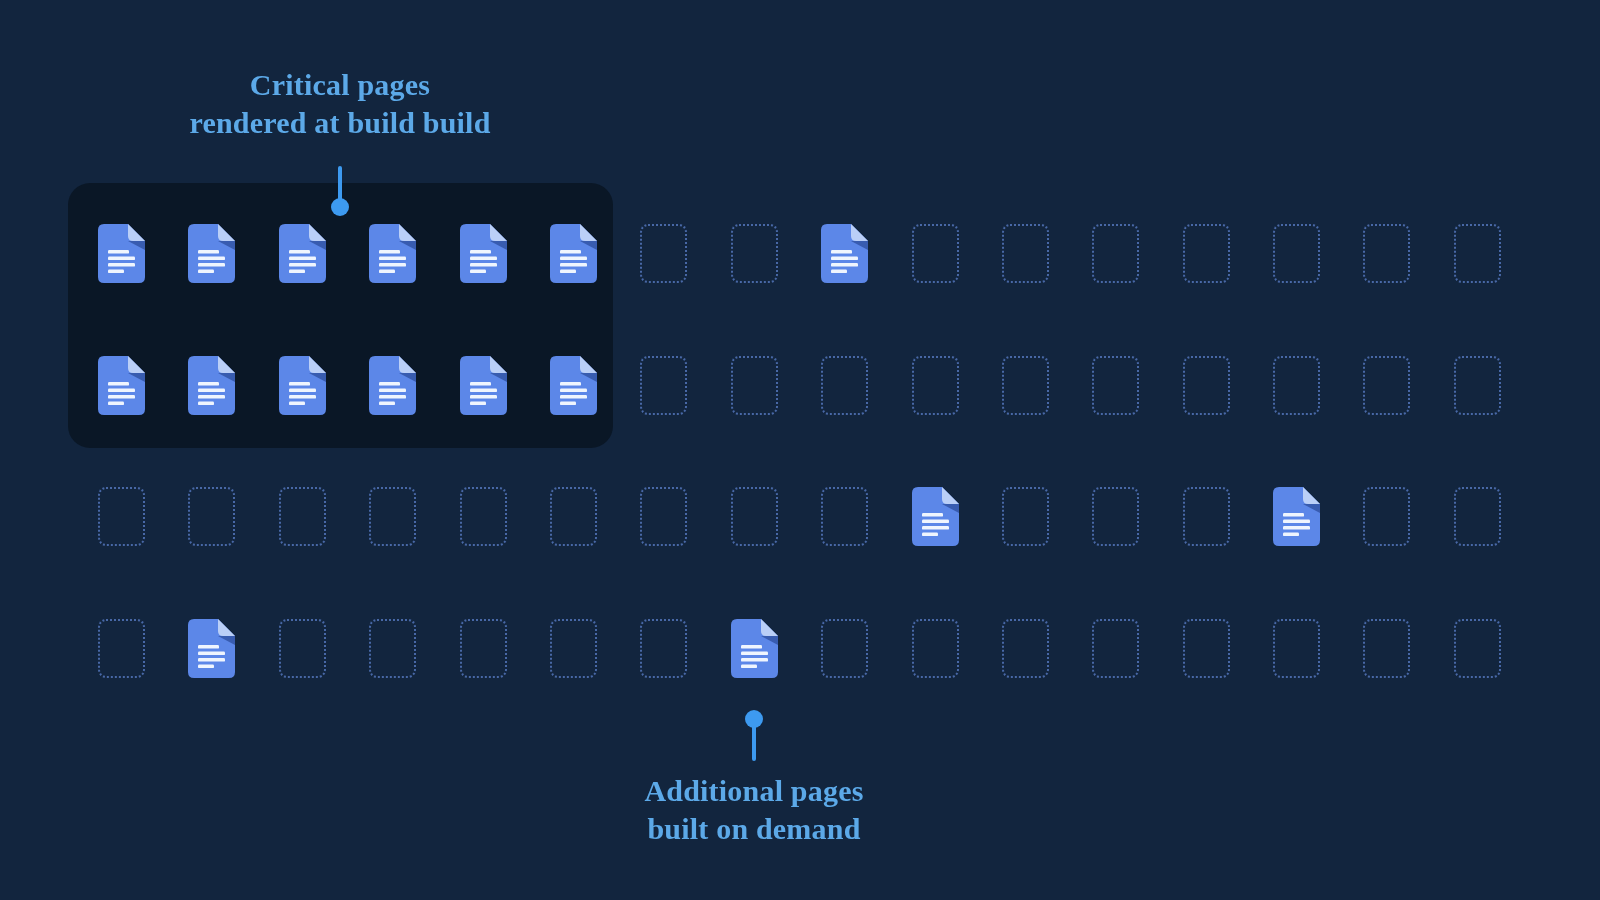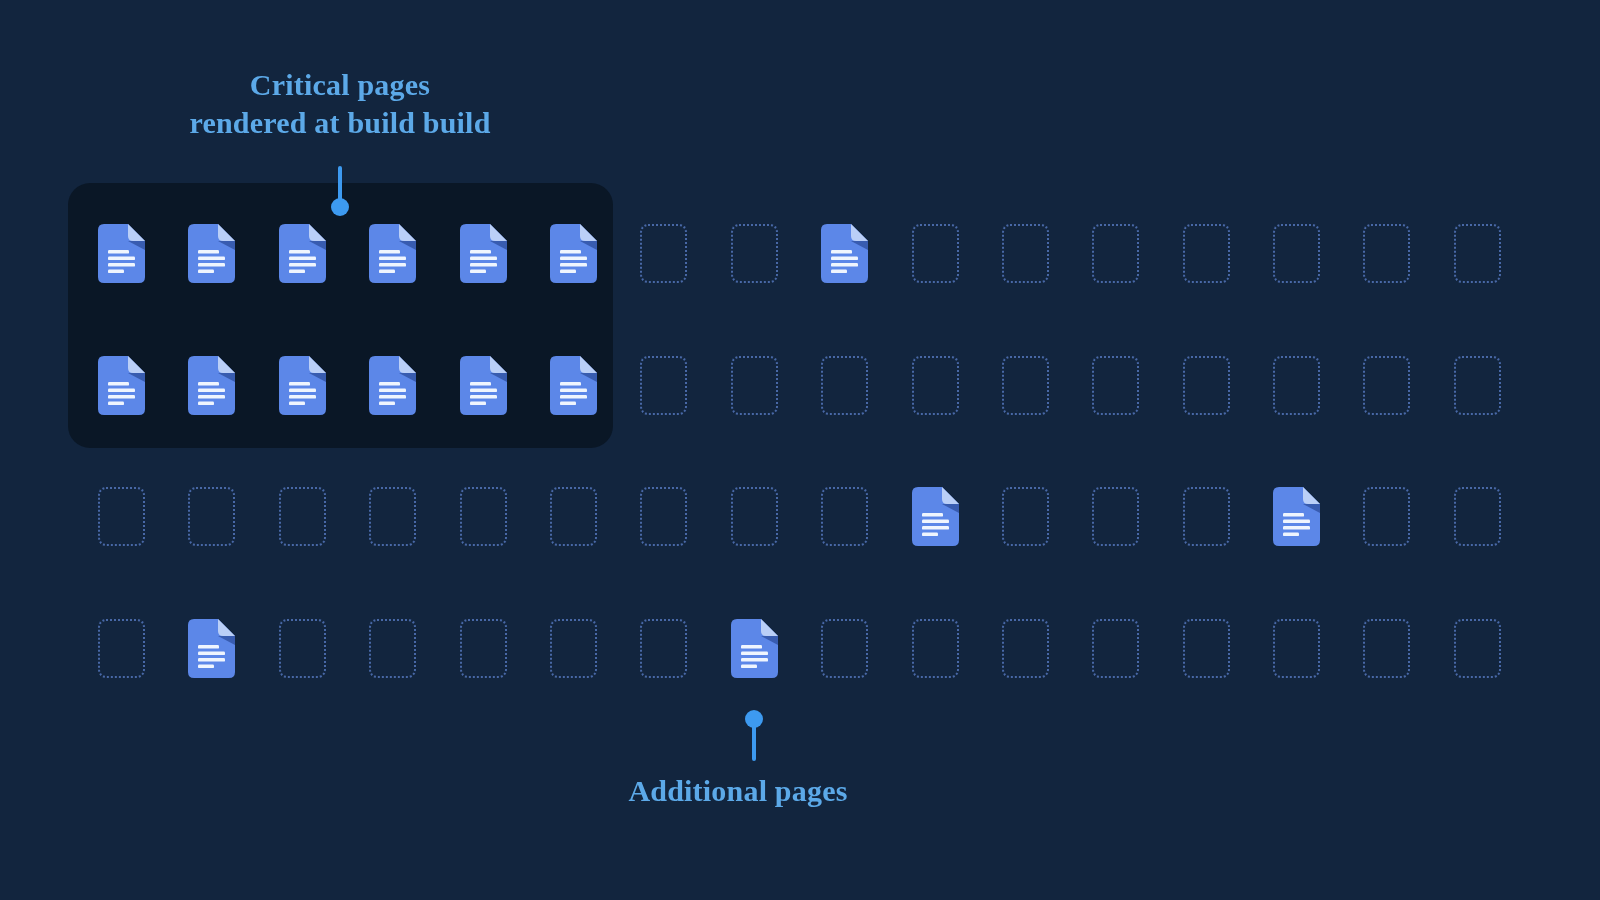--- a/index.html
+++ b/index.html
@@ -28,21 +28,21 @@
     width: 520px;
     text-align: center;
     color: var(--label);
     font-size: 30px;
     line-height: 38px;
     font-weight: 600;
     letter-spacing: 0.2px;
     font-family: Liberation Serif, serif;
   }
   .annotation-top { left: 80px; top: 66px; }
-  .annotation-bottom { left: 478px; top: 772px; }
+  .annotation-bottom { left: 494px; top: 772px; }
   .connector-line {
     position: absolute;
     width: 4px;
     border-radius: 2px;
     background: var(--connector);
   }
   .connector-dot {
     position: absolute;
     width: 18px;
     height: 18px;
@@ -321,15 +321,16 @@
       <div class="cell placeholder"></div>
       <div class="cell placeholder"></div>
       <div class="cell placeholder"></div>
     </div>
 
   <div class="connector-dot dot-bottom"></div>
   <div class="connector-line line-bottom"></div>
 
   <div class="annotation annotation-bottom">
     <div>Additional pages</div>
+    <div>built on demand</div>
   </div>
 
 </div>
 
 </body></html>

